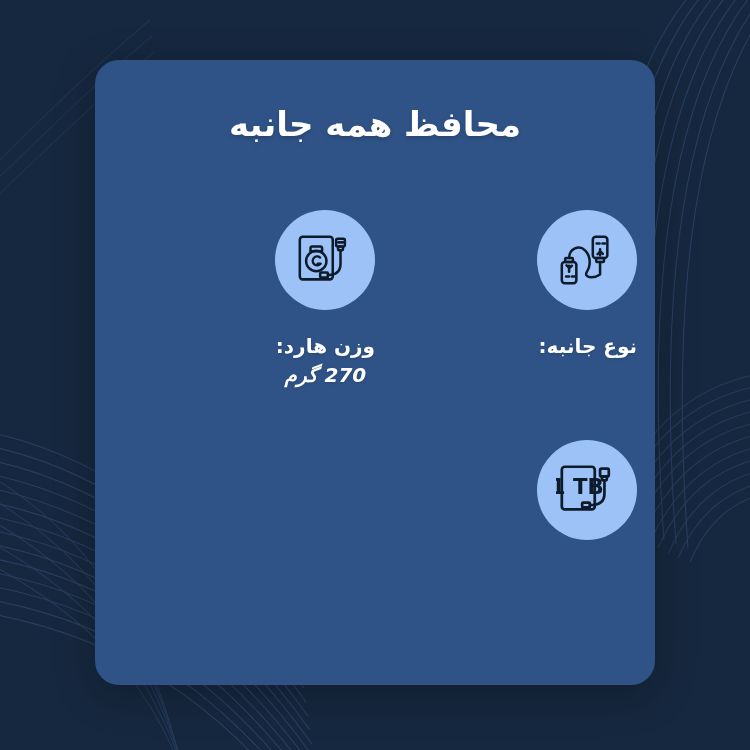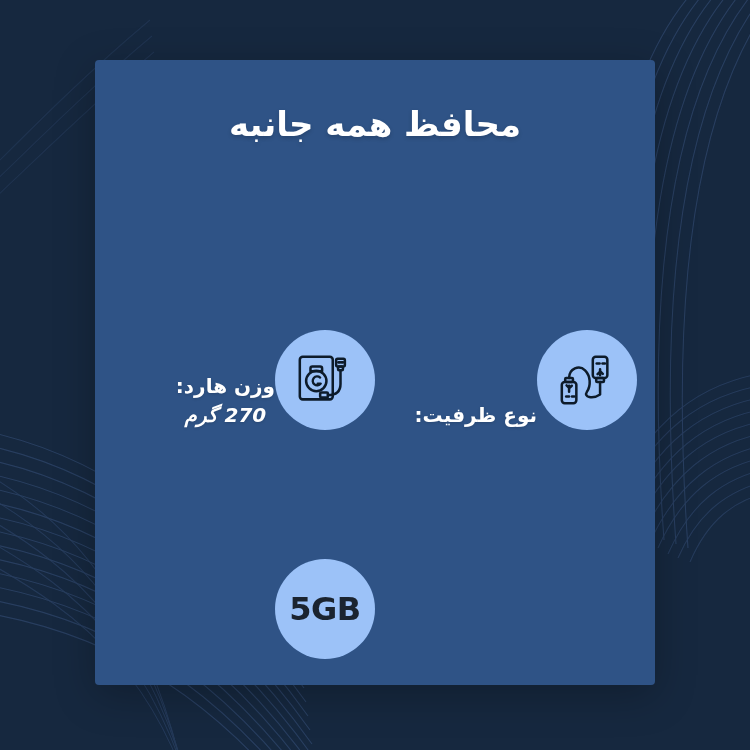--- a/index.html
+++ b/index.html
@@ -27,21 +27,21 @@
   }
 
   
   .card {
     position: absolute;
     left: 95px;
     top: 60px;
     width: 560px;
     height: 625px;
     background: #2f5386;
-    border-radius: 4px;
+    border-radius: 24px;
     box-shadow: 0 10px 40px rgba(0,0,0,0.25);
   }
 
   .card-title {
     position: absolute;
     top: 44px;
     left: 0;
     right: 0;
     text-align: center;
     color: #ffffff;
@@ -60,22 +60,22 @@
     right: 18px;
     bottom: 26px;
     display: grid;
     grid-template-columns: 1fr 1fr;
     grid-template-rows: 1fr 1fr;
     direction: rtl;
   }
 
   .feature {
     display: flex;
-    flex-direction: row;
-    align-items: flex-end;
+    flex-direction: column;
+    align-items: flex-start;
     justify-content: flex-start;
     padding-top: 10px;
   }
 
   .badge {
     width: 100px;
     height: 100px;
     border-radius: 50%;
     background: #9cc2f8;
     display: flex;
@@ -212,21 +212,21 @@
             <rect x="38" y="8" width="15" height="22" rx="3"></rect>
             <rect x="41.5" y="30" width="8" height="4" rx="1"></rect>
             <line x1="42" y1="15" x2="45" y2="15"></line>
             <line x1="48" y1="15" x2="50.5" y2="15"></line>
             <path d="M45.5,27 v-6 M45.5,23.5 l-2.6,2.4 M45.5,23 l2.8,2.6"></path>
 
             <path d="M13.5,30 C13.5,20 24,16 30,22 C36,28 36,38 32,44 C28,50 38,52 45.5,47 L45.5,34"></path>
           </svg>
         </div>
         <div class="caption">
-          <div class="line">نوع ظرفیت:</div>
+          <div class="line">نوع جانبه:</div>
         </div>
       </div>
 
       <div class="feature">
         <div class="badge">
           <svg width="62" height="62" viewBox="0 0 64 64" fill="none" stroke="#0d1b2a" stroke-width="2.6" stroke-linecap="round" stroke-linejoin="round">
 
             <rect x="6" y="8" width="34" height="44" rx="3"></rect>
 
             <path d="M19,18 h8 a2,2 0 0 1 2,2 v3 h-12 v-3 a2,2 0 0 1 2,-2 z"></path>
@@ -244,25 +244,37 @@
             <line x1="49" y1="13.8" x2="50.6" y2="13.8"></line>
           </svg>
         </div>
         <div class="caption">
           <div class="line">وزن هارد:</div>
           <div class="line ltr-num">270 گرم</div>
         </div>
       </div>
 
       <div class="feature">
-      </div>
-
-      <div class="feature">
         <div class="badge">
-          <span class="badge-text">5GB</span>
-        </div>
+          <svg width="62" height="62" viewBox="0 0 64 64" fill="none" stroke="#0d1b2a" stroke-width="2.8" stroke-linecap="round" stroke-linejoin="round">
+
+            <rect x="6" y="8" width="34" height="44" rx="3"></rect>
+
+            <rect x="27" y="45" width="8" height="5" rx="1"></rect>
+
+            <path d="M35,47.5 C45,47.5 50,44 50,36 L50,22"></path>
+
+            <rect x="45.5" y="10" width="9" height="8" rx="1.5"></rect>
+            <rect x="47.5" y="18" width="5" height="4" rx="1"></rect>
+
+            <text x="22" y="36" font-family="DejaVu Sans, Liberation Sans, sans-serif" font-size="22" font-weight="700" fill="#0d1b2a" stroke="none" text-anchor="middle" direction="ltr">1 TB</text>
+          </svg>
+        </div>
+      </div>
+
+      <div class="feature">
         <div class="caption">
         </div>
       </div>
 
     </div>
   </div>
 </div>
 
 </body></html>

